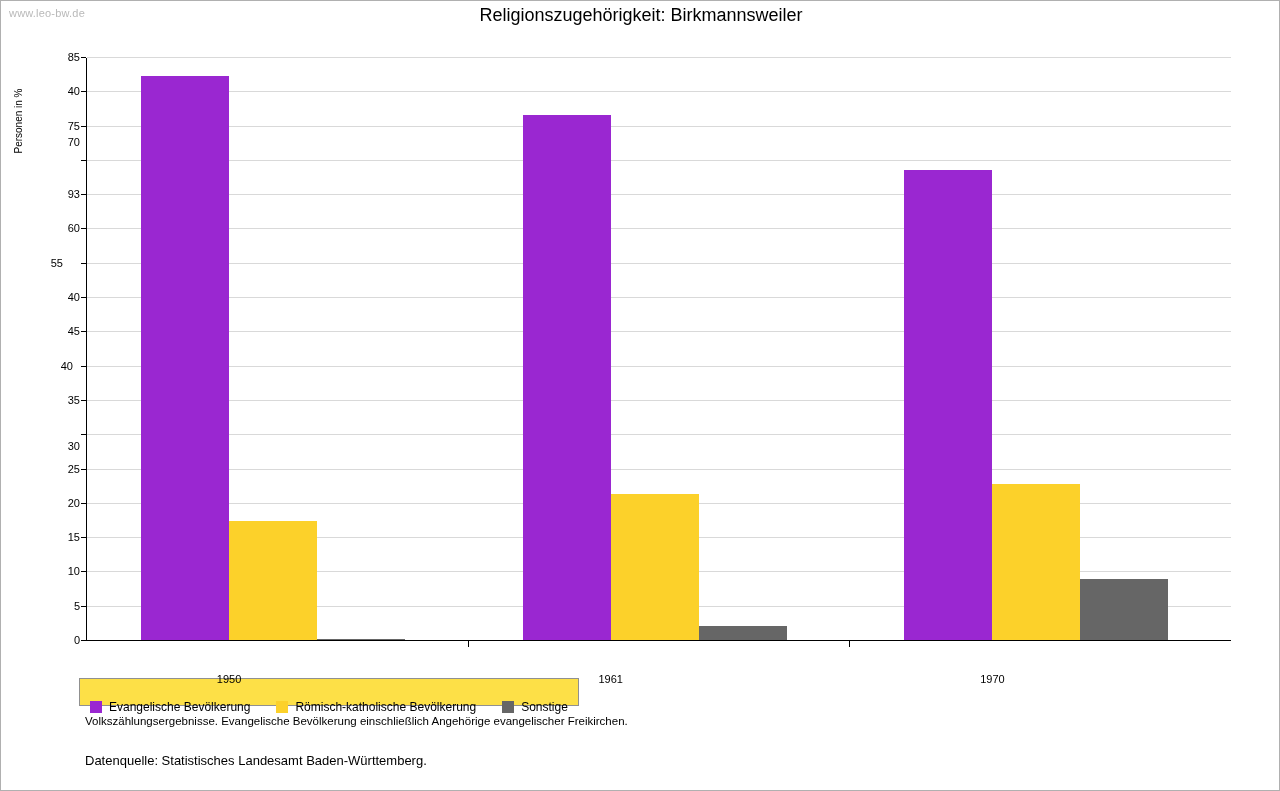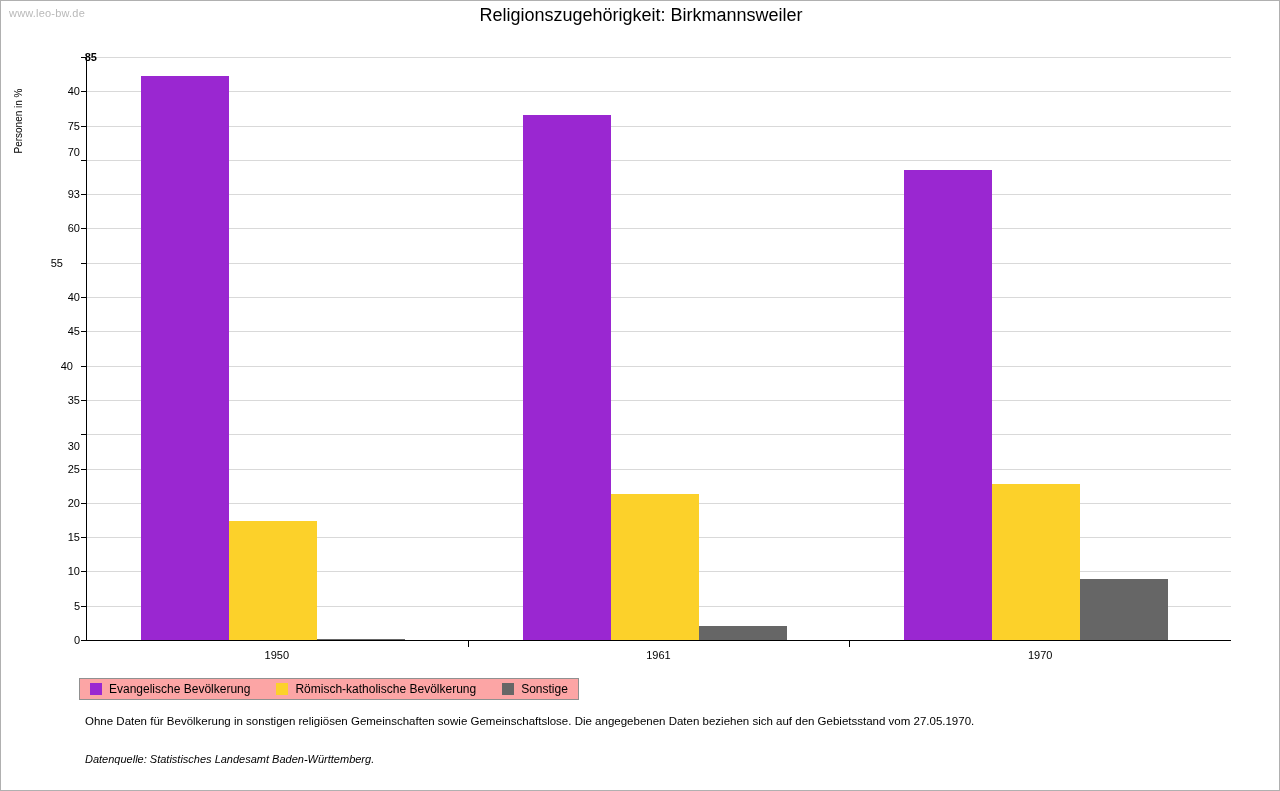--- a/index.html
+++ b/index.html
@@ -87,38 +87,38 @@
     background: #000000;
   }
   .bar {
     position: absolute;
     bottom: 0;
   }
   .group-label {
     position: absolute;
     font-size: 11px;
     color: #000000;
-    text-align: center;
     width: 120px;
+    margin-top: 24px;
   }
   .group-sep {
     position: absolute;
     width: 1px;
     background: #000000;
   }
   
   #legend {
     position: absolute;
     left: 78px;
     top: 677px;
     border: 1px solid #909090;
-    background: #fca5a5;
-    padding: 4px 10px 5px 10px;
+    background: #fde047;
+    padding: 21px 10px 5px 10px;
     display: flex;
-    align-items: center;
+    align-items: flex-start;
     gap: 26px;
     box-sizing: border-box;
     height: 22px;
   }
   .legend-item {
     display: flex;
     align-items: center;
     gap: 7px;
     font-size: 12px;
     color: #000000;
@@ -133,23 +133,22 @@
     left: 84px;
     top: 712px;
     font-size: 11.5px;
     color: #000000;
     line-height: 16px;
   }
   #source {
     position: absolute;
     left: 84px;
     top: 752px;
-    font-size: 11px;
-    color: #000000;
-    font-style: italic;
+    font-size: 13px;
+    color: #000000;
   }
 </style>
 </head>
 <body>
 
 <div id="page">
 
   <div id="watermark">www.leo-bw.de</div>
 
   <div id="chart-title">Religionszugehörigkeit: Birkmannsweiler</div>
@@ -196,21 +195,21 @@
         <span class="legend-swatch" style="background: rgb(252, 209, 42);"></span>
         <span>Römisch-katholische Bevölkerung</span>
       </div>
       <div class="legend-item">
         <span class="legend-swatch" style="background: rgb(102, 102, 102);"></span>
         <span>Sonstige</span>
       </div>
     </div>
 
   <div id="footnotes">
-    <div>Ohne Daten für Bevölkerung in sonstigen religiösen Gemeinschaften sowie Gemeinschaftslose. Die angegebenen Daten beziehen sich auf den Gebietsstand vom 27.05.1970.</div>
+    <div>Volkszählungsergebnisse. Evangelische Bevölkerung einschließlich Angehörige evangelischer Freikirchen.</div>
   </div>
 
   <div id="source">Datenquelle: Statistisches Landesamt Baden-Württemberg.</div>
 
 <div class="ytick-label" style="top: 633px; left: 39px; right: auto;">0</div>
     <div class="ytick-mark" style="left: 80px; top: 639px;"></div>
     <div class="ytick-label" style="top: 598.706px; left: 39px; right: auto;">5</div>
     <div class="ytick-mark" style="left: 80px; top: 604.706px;"></div>
     <div class="ytick-label" style="top: 564.412px; left: 39px; right: auto;">10</div>
     <div class="ytick-mark" style="left: 80px; top: 570.412px;"></div>
@@ -229,26 +228,26 @@
     <div class="ytick-label" style="top: 324.353px; left: 39px; right: auto;">45</div>
     <div class="ytick-mark" style="left: 80px; top: 330.353px;"></div>
     <div class="ytick-label" style="top: 290.059px; left: 39px; right: auto;">40</div>
     <div class="ytick-mark" style="left: 80px; top: 296.059px;"></div>
     <div class="ytick-label" style="top: 255.765px; left: 22px; right: auto;">55</div>
     <div class="ytick-mark" style="left: 80px; top: 261.765px;"></div>
     <div class="ytick-label" style="top: 221.471px; left: 39px; right: auto;">60</div>
     <div class="ytick-mark" style="left: 80px; top: 227.471px;"></div>
     <div class="ytick-label" style="top: 187.176px; left: 39px; right: auto;">93</div>
     <div class="ytick-mark" style="left: 80px; top: 193.176px;"></div>
-    <div class="ytick-label" style="top: 145px; left: 39px; right: auto;">70</div>
+    <div class="ytick-label" style="top: 135px; left: 39px; right: auto;">70</div>
     <div class="ytick-mark" style="left: 80px; top: 158.882px;"></div>
     <div class="ytick-label" style="top: 118.588px; left: 39px; right: auto;">75</div>
     <div class="ytick-mark" style="left: 80px; top: 124.588px;"></div>
     <div class="ytick-label" style="top: 84.2941px; left: 39px; right: auto;">40</div>
     <div class="ytick-mark" style="left: 80px; top: 90.2941px;"></div>
-    <div class="ytick-label" style="top: 50px; left: 56px; right: auto; font-weight: bold;">85</div>
+    <div class="ytick-label" style="top: 50px; left: 39px; right: auto;">85</div>
     <div class="ytick-mark" style="left: 80px; top: 56px;"></div>
     <div class="group-label" style="left: 215.833px; top: 648px;">1950</div>
     <div class="group-sep" style="left: 466.667px; top: 640px; height: 6px;"></div>
     <div class="group-label" style="left: 597.5px; top: 648px;">1961</div>
     <div class="group-sep" style="left: 848.333px; top: 640px; height: 6px;"></div>
     <div class="group-label" style="left: 979.167px; top: 648px;">1970</div>
   </div>
 
 </body></html>

